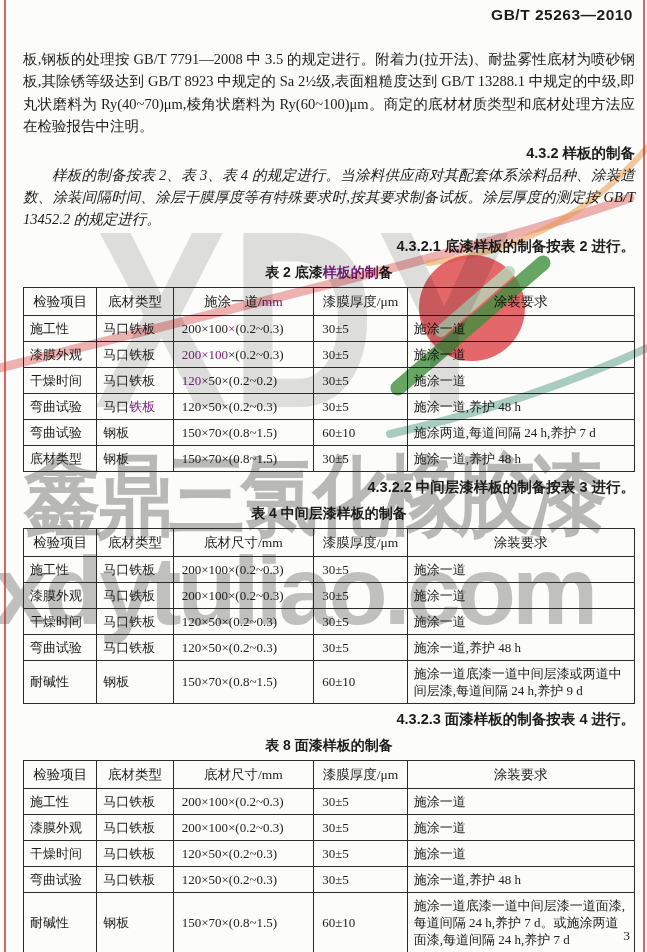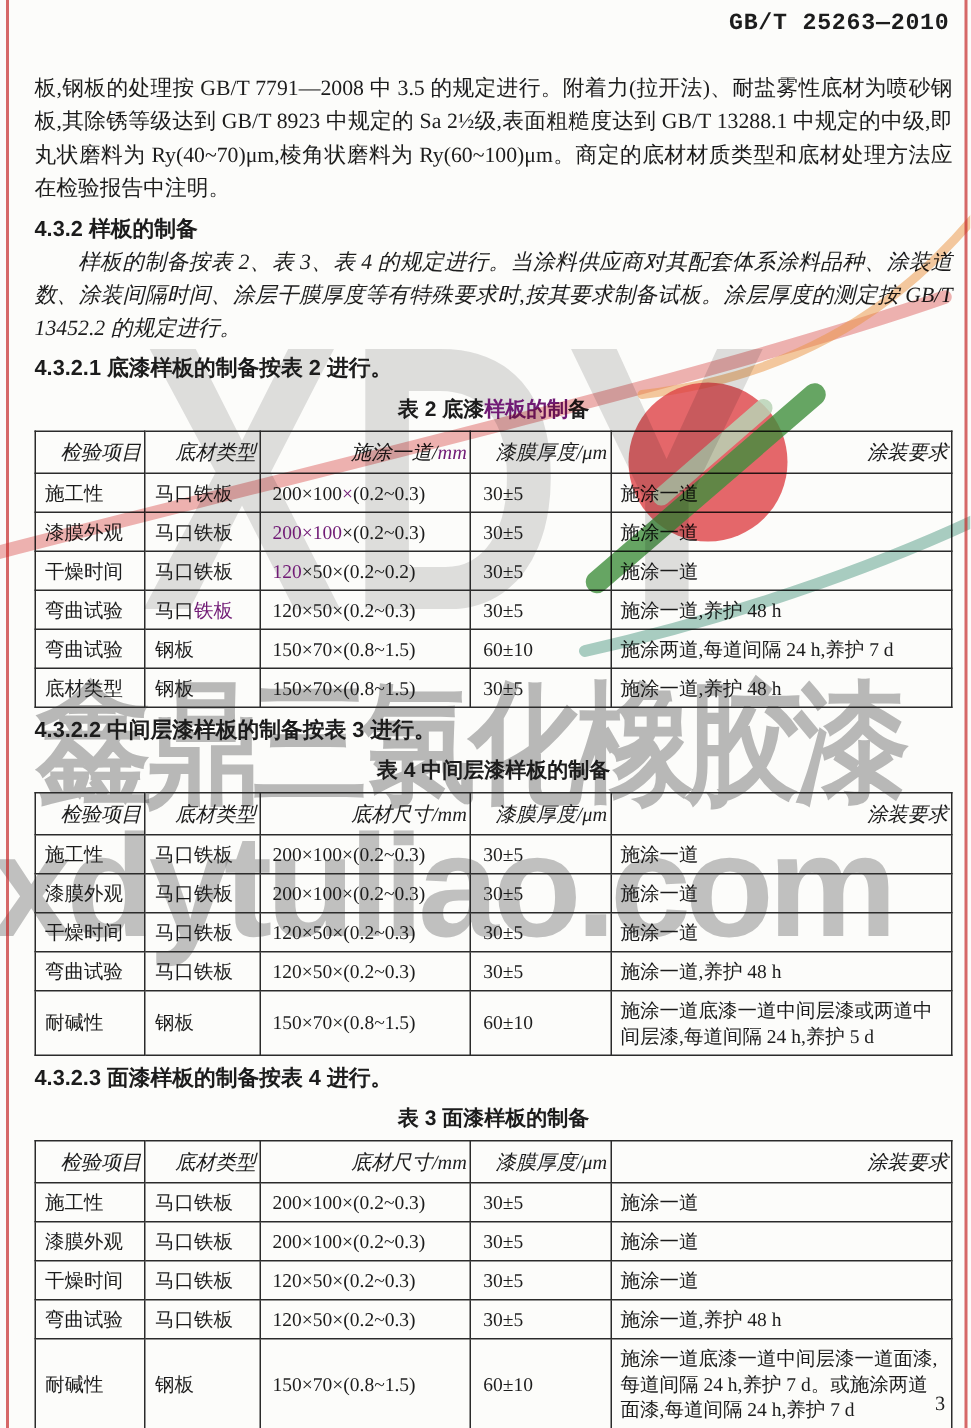--- a/index.html
+++ b/index.html
@@ -12,46 +12,47 @@
     font-family:"Liberation Serif", serif;
   }
   .red-edge { position:absolute; top:0; bottom:0; width:2px; background:rgba(198,42,40,.7); z-index:4; }
   .red-edge.left  { left:4px; }
   .red-edge.right { right:2px; }
 
   .content { position:absolute; left:23px; top:6px; width:612px; z-index:2; }
 
   .doc-header {
     text-align:right;
-    font-family:Liberation Mono, monospace;
+    font-family:Liberation Sans, sans-serif;
     font-weight:bold; font-size:15.5px; letter-spacing:.5px;
     padding-right:2px;
   }
 
   .body-text { font-size:14.5px; line-height:22.4px; text-align:justify; margin:0; }
   .p-first { margin-top:24px; }
   .indent { text-indent:2em;font-style:italic; }
 
   .clause {
     font-family:"Liberation Sans", sans-serif;
     font-weight:bold; font-size:14.5px; line-height:22px;
-    margin:4px 0 0 0;
+    margin:4px 0 0 12px;
+    text-align:right;
   }
 
   .tbl-caption {
     text-align:center;
     font-family:"Liberation Sans", sans-serif;
     font-weight:bold; font-size:14px;
     margin:7px 0 5px 0;
   }
 
   table { width:100%; border-collapse:collapse; table-layout:fixed;
           font-size:13px; line-height:17px; background:transparent; }
   th, td { border:1px solid #2b2b2b; vertical-align:middle; }
-  th { font-weight:normal; font-size:13.5px; text-align:right; padding:5px 2px;font-style:italic; }
+  th { font-weight:normal; font-size:13.5px; text-align:center; padding:5px 2px; }
   td { text-align:left; padding:4px 6px; }
   td.c-num { padding-left:8px; }
   .red-run { color:#701a75;margin-top:48px; }
 
   .page-num { position:absolute; right:17px; bottom:8px; font-size:13.5px; z-index:2; }
 
   
   .wm { position:absolute; pointer-events:none; white-space:nowrap; }
   .wm-xdy {
     left:94px; top:194px; z-index:1;
@@ -207,28 +208,28 @@
           <td>马口铁板</td>
           <td class="c-num">120×50×(0.2~0.3)</td>
           <td class="c-num">30±5</td>
           <td>施涂一道,养护 48 h</td>
         </tr>
         <tr>
           <td>耐碱性</td>
           <td>钢板</td>
           <td class="c-num">150×70×(0.8~1.5)</td>
           <td class="c-num">60±10</td>
-          <td>施涂一道底漆一道中间层漆或两道中间层漆,每道间隔 24 h,养护 5 d</td>
+          <td>施涂一道底漆一道中间层漆或两道中间层漆,每道间隔 24 h,养护 9 d</td>
         </tr>
       </tbody>
   </table>
 
   <p class="clause">4.3.2.3  面漆样板的制备按表 4 进行。</p>
 
-  <div class="tbl-caption">表 3  面漆样板的制备</div>
+  <div class="tbl-caption">表 8  面漆样板的制备</div>
   <table>
     <colgroup>
         <col style="width:12%">
         <col style="width:12.5%">
         <col style="width:23%">
         <col style="width:15.3%">
         <col style="width:37.2%">
       </colgroup>
     <thead>
         <tr>

